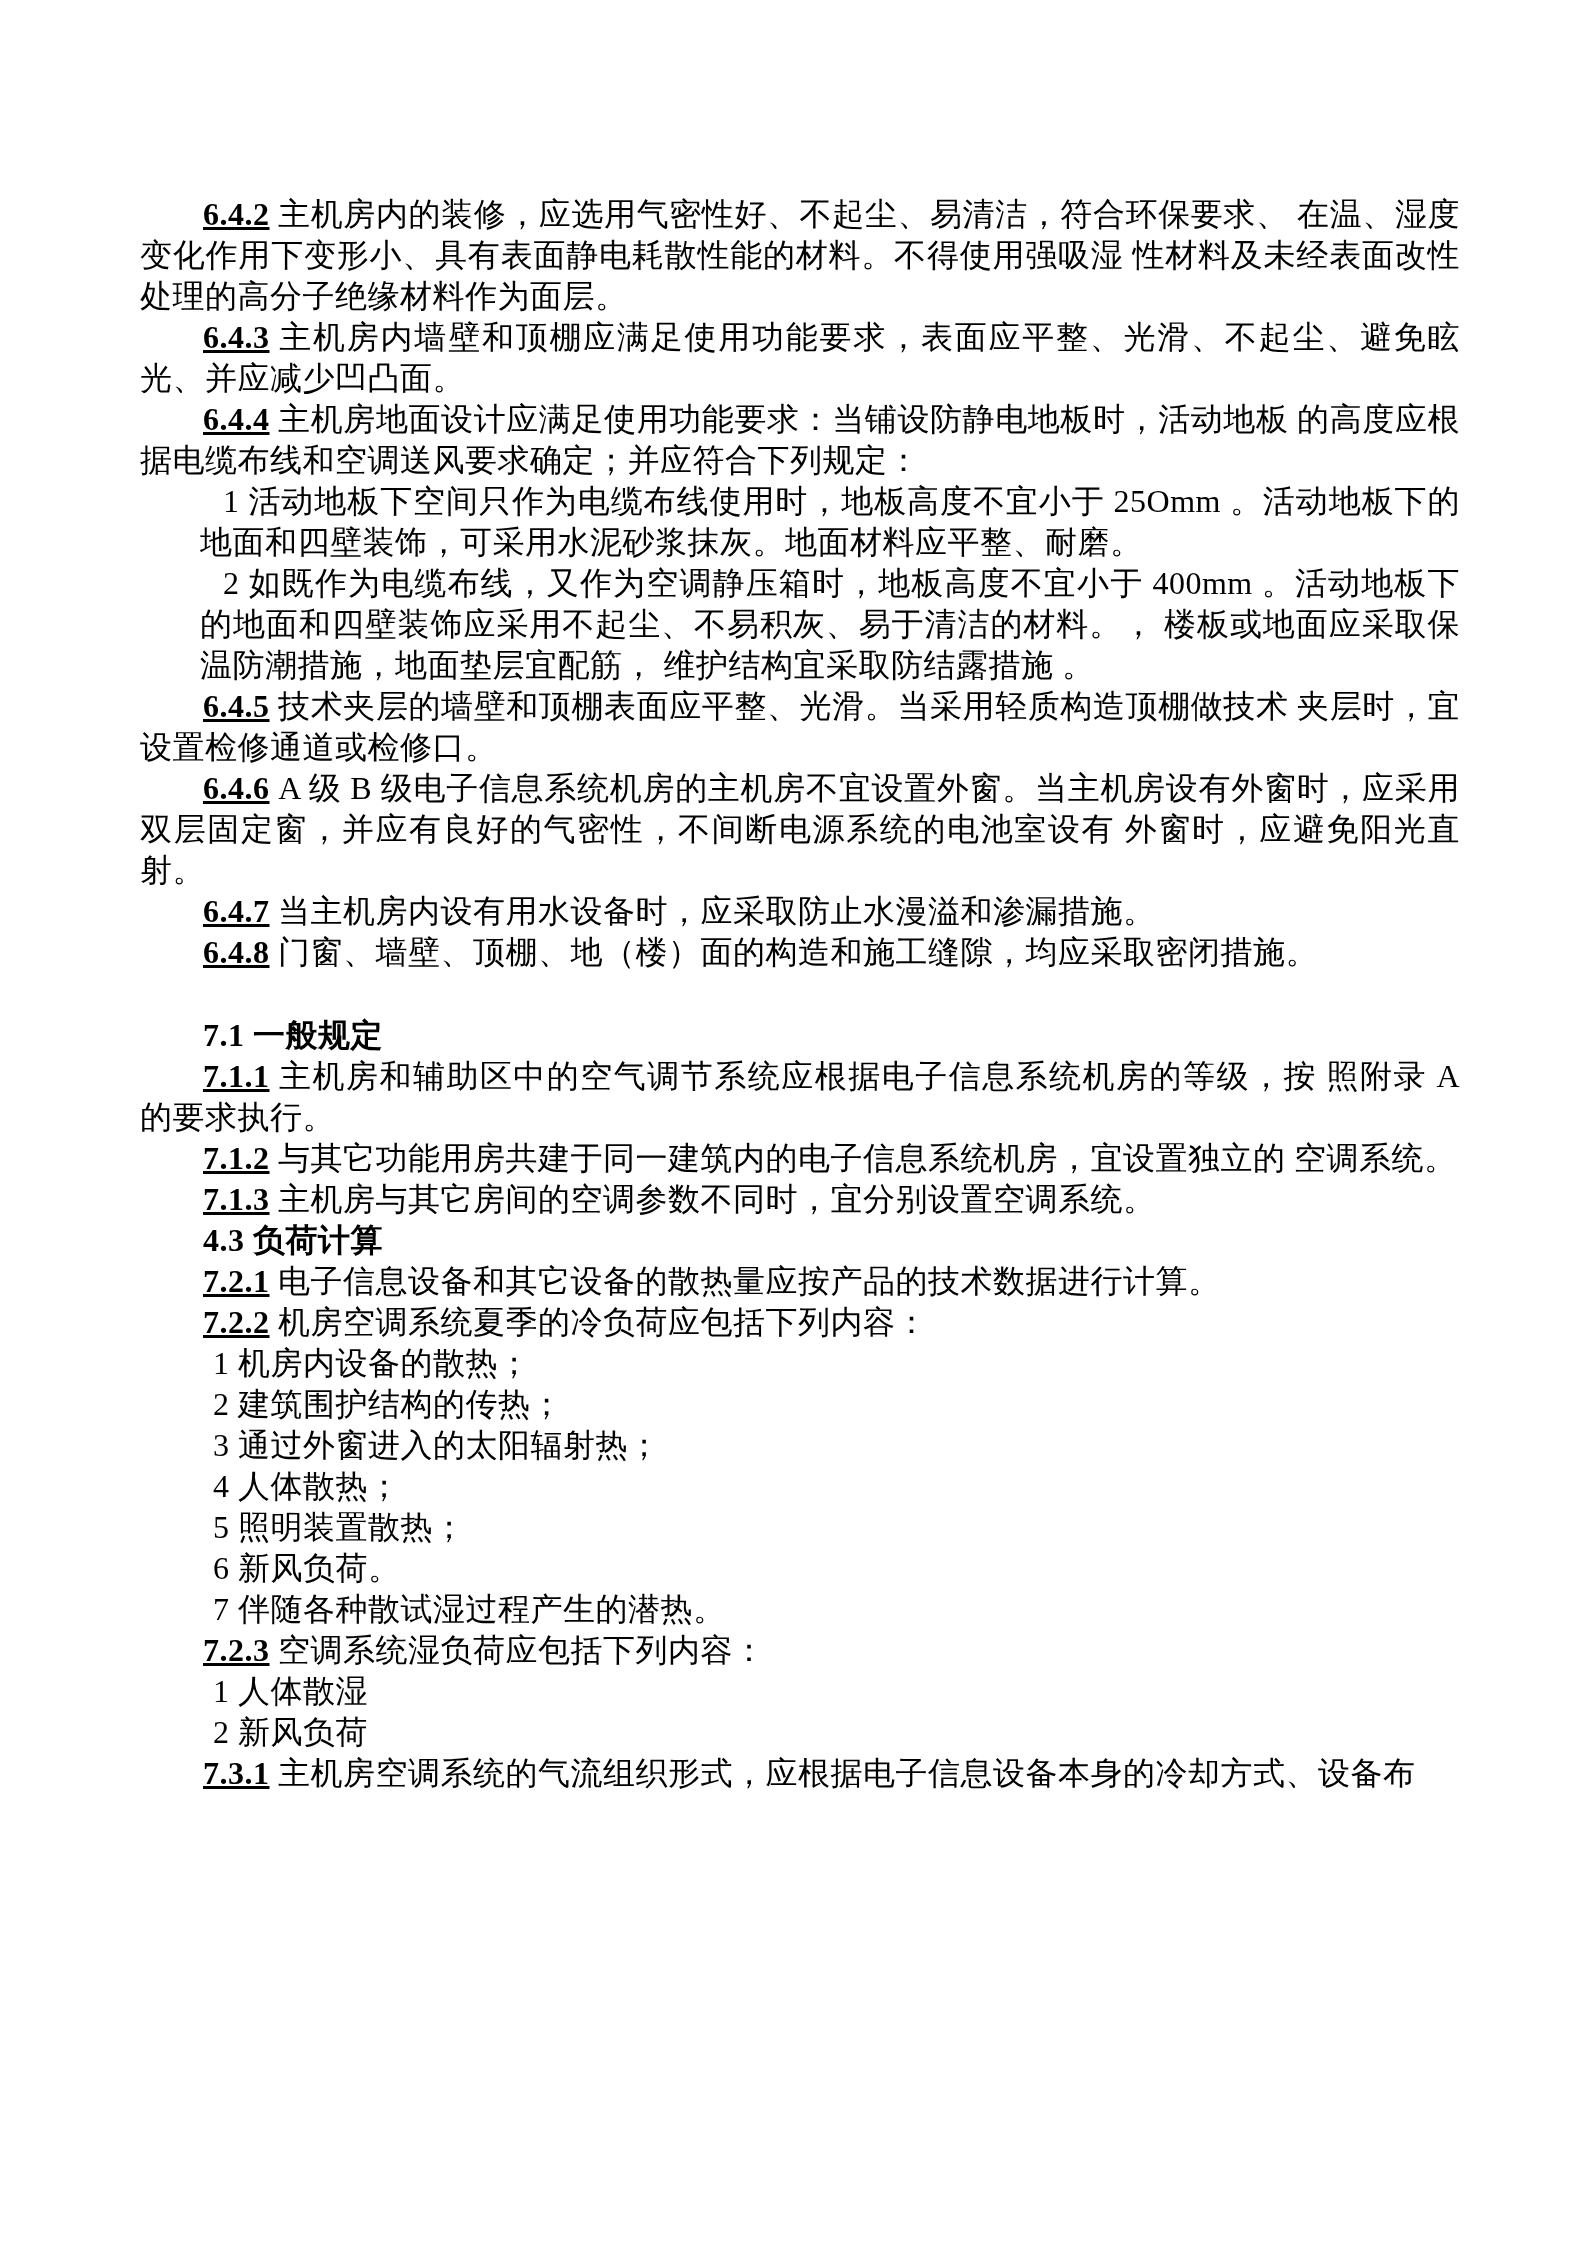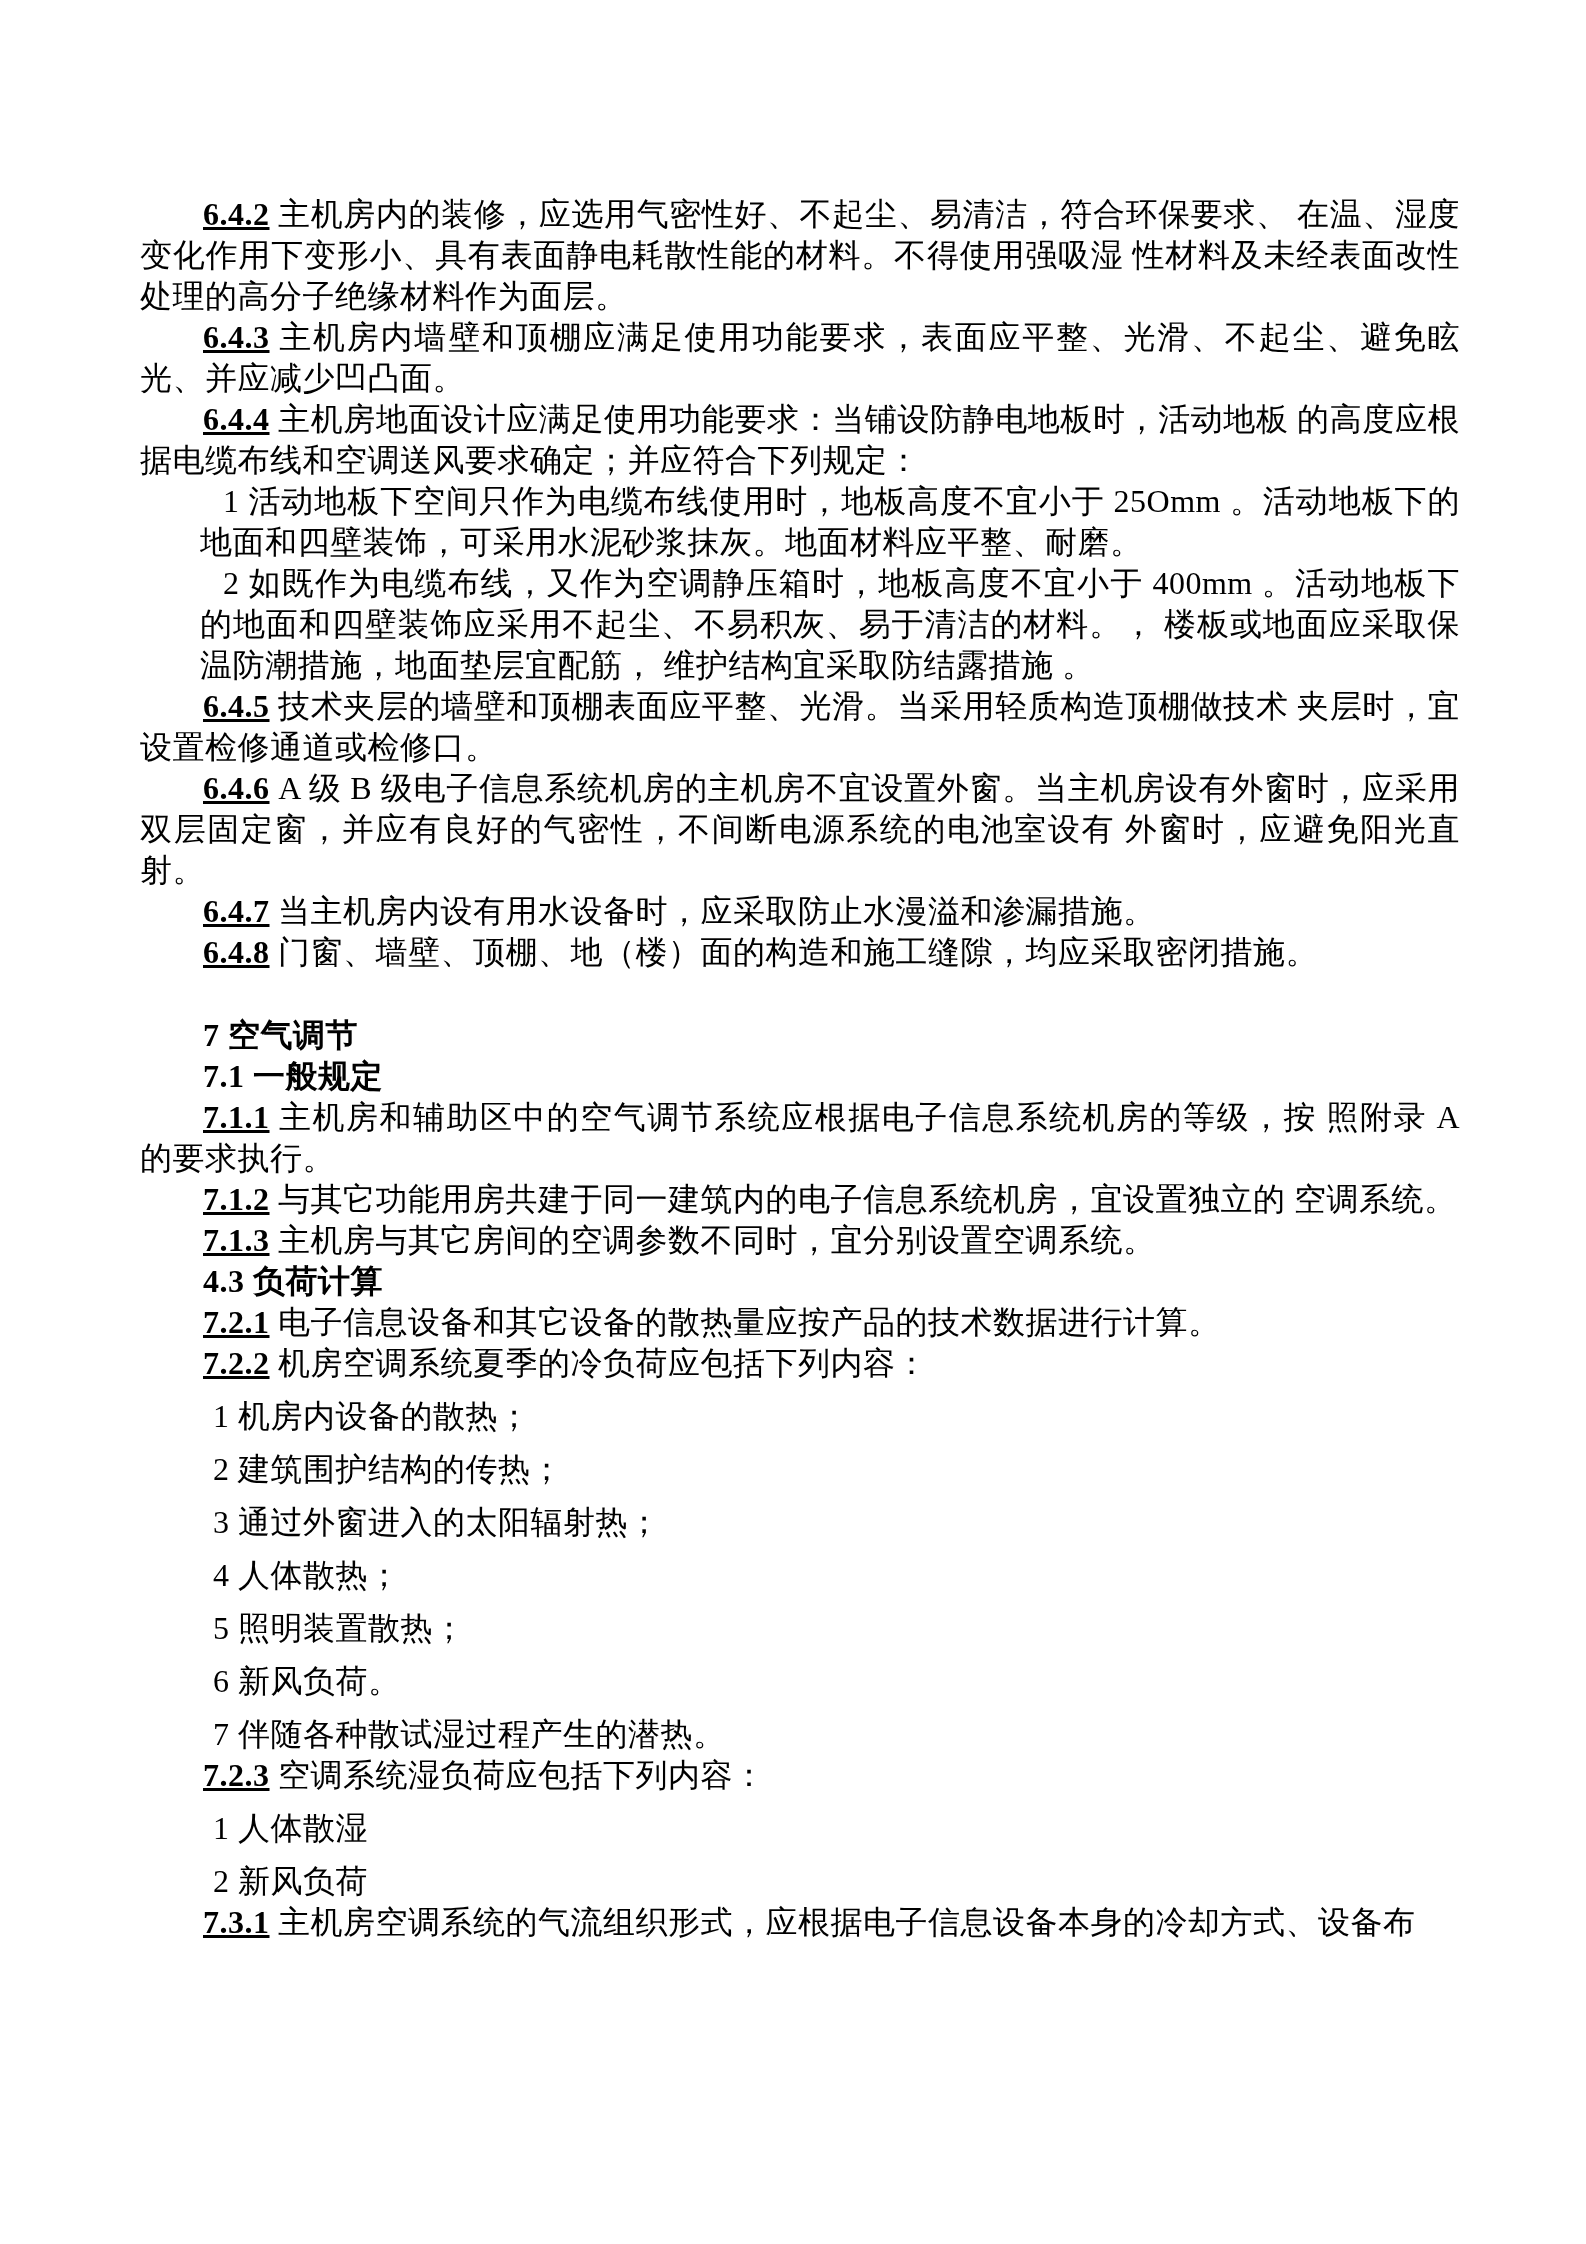--- a/index.html
+++ b/index.html
@@ -48,41 +48,39 @@
   }
   
   p.subclause {
     margin-left: 60px;
     text-indent: 23px;
   }
   
   p.list {
     margin-left: 73px;
     text-align: right;
-    margin-top: 12px;
   }
   .spacer {
     height: 42px;
   }
 </style>
 </head>
 <body>
 
 <div class="doc-body">
     <p class="clause"><span class="num">6.4.2</span>&nbsp;主机房内的装修，应选用气密性好、不起尘、易清洁，符合环保要求、 在温、湿度变化作用下变形小、具有表面静电耗散性能的材料。不得使用强吸湿 性材料及未经表面改性处理的高分子绝缘材料作为面层。</p>
     <p class="clause"><span class="num">6.4.3</span>&nbsp;主机房内墙壁和顶棚应满足使用功能要求，表面应平整、光滑、不起尘、避免眩光、并应减少凹凸面。</p>
     <p class="clause"><span class="num">6.4.4</span>&nbsp;主机房地面设计应满足使用功能要求：当铺设防静电地板时，活动地板 的高度应根据电缆布线和空调送风要求确定；并应符合下列规定：</p>
     <p class="subclause"><span class="num">1</span>&nbsp;活动地板下空间只作为电缆布线使用时，地板高度不宜小于 25Omm 。活动地板下的地面和四壁装饰，可采用水泥砂浆抹灰。地面材料应平整、耐磨。</p>
     <p class="subclause"><span class="num">2</span>&nbsp;如既作为电缆布线，又作为空调静压箱时，地板高度不宜小于 400mm 。活动地板下的地面和四壁装饰应采用不起尘、不易积灰、易于清洁的材料。， 楼板或地面应采取保温防潮措施，地面垫层宜配筋， 维护结构宜采取防结露措施 。</p>
     <p class="clause"><span class="num">6.4.5</span>&nbsp;技术夹层的墙壁和顶棚表面应平整、光滑。当采用轻质构造顶棚做技术 夹层时，宜设置检修通道或检修口。</p>
     <p class="clause"><span class="num">6.4.6</span>&nbsp;A 级 B 级电子信息系统机房的主机房不宜设置外窗。当主机房设有外窗时，应采用双层固定窗，并应有良好的气密性，不间断电源系统的电池室设有 外窗时，应避免阳光直射。</p>
     <p class="clause"><span class="num">6.4.7</span>&nbsp;当主机房内设有用水设备时，应采取防止水漫溢和渗漏措施。</p>
     <p class="clause"><span class="num">6.4.8</span>&nbsp;门窗、墙壁、顶棚、地（楼）面的构造和施工缝隙，均应采取密闭措施。</p>
     <div class="spacer"></div>
-    <p class="heading"><span class="num">7</span>&nbsp;空气调节</p>
     <p class="heading"><span class="num">7.1</span>&nbsp;一般规定</p>
     <p class="clause"><span class="num">7.1.1</span>&nbsp;主机房和辅助区中的空气调节系统应根据电子信息系统机房的等级，按 照附录 A 的要求执行。</p>
     <p class="clause"><span class="num">7.1.2</span>&nbsp;与其它功能用房共建于同一建筑内的电子信息系统机房，宜设置独立的 空调系统。</p>
     <p class="clause"><span class="num">7.1.3</span>&nbsp;主机房与其它房间的空调参数不同时，宜分别设置空调系统。</p>
     <p class="heading"><span class="num">4.3</span>&nbsp;负荷计算</p>
     <p class="clause"><span class="num">7.2.1</span>&nbsp;电子信息设备和其它设备的散热量应按产品的技术数据进行计算。</p>
     <p class="clause"><span class="num">7.2.2</span>&nbsp;机房空调系统夏季的冷负荷应包括下列内容：</p>
     <p class="list"><span class="num">1</span>&nbsp;机房内设备的散热；</p>
     <p class="list"><span class="num">2</span>&nbsp;建筑围护结构的传热；</p>
     <p class="list"><span class="num">3</span>&nbsp;通过外窗进入的太阳辐射热；</p>

